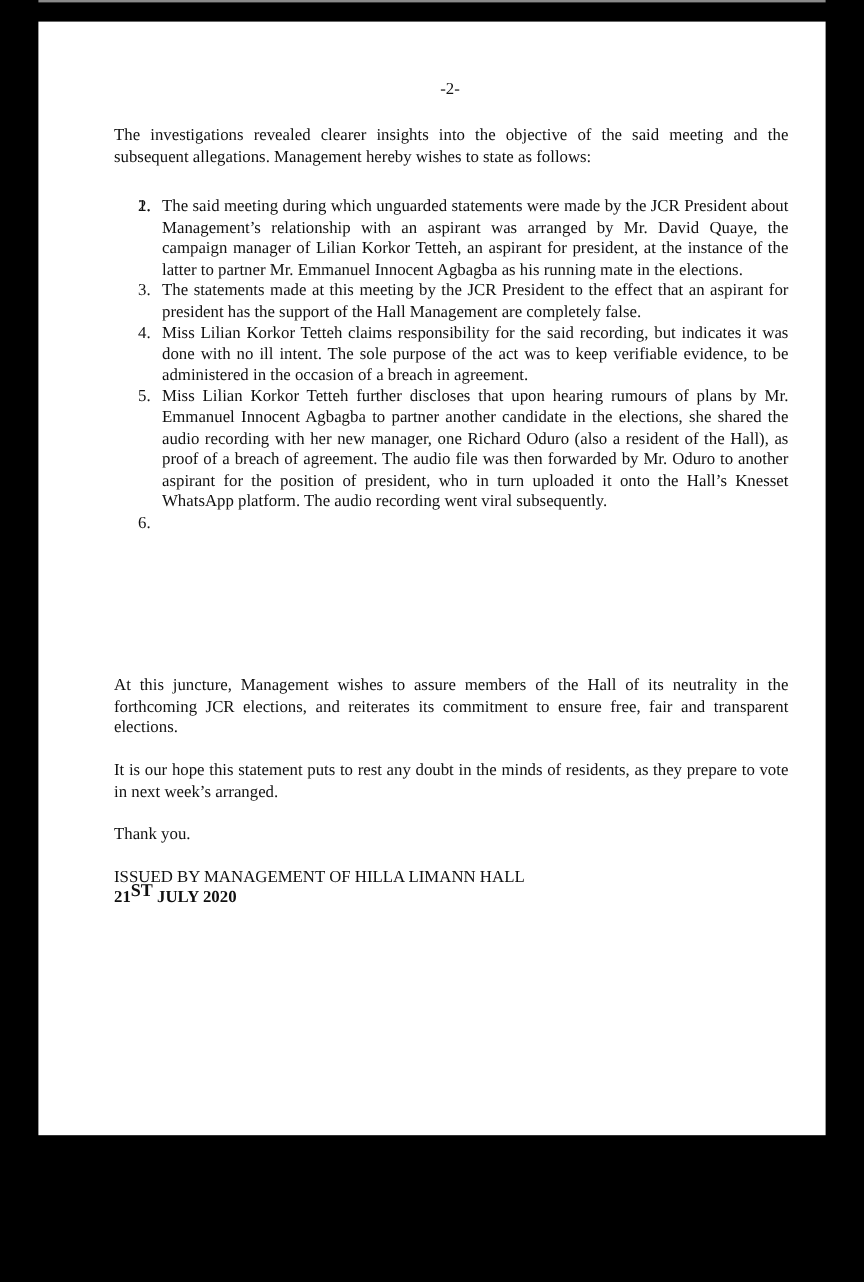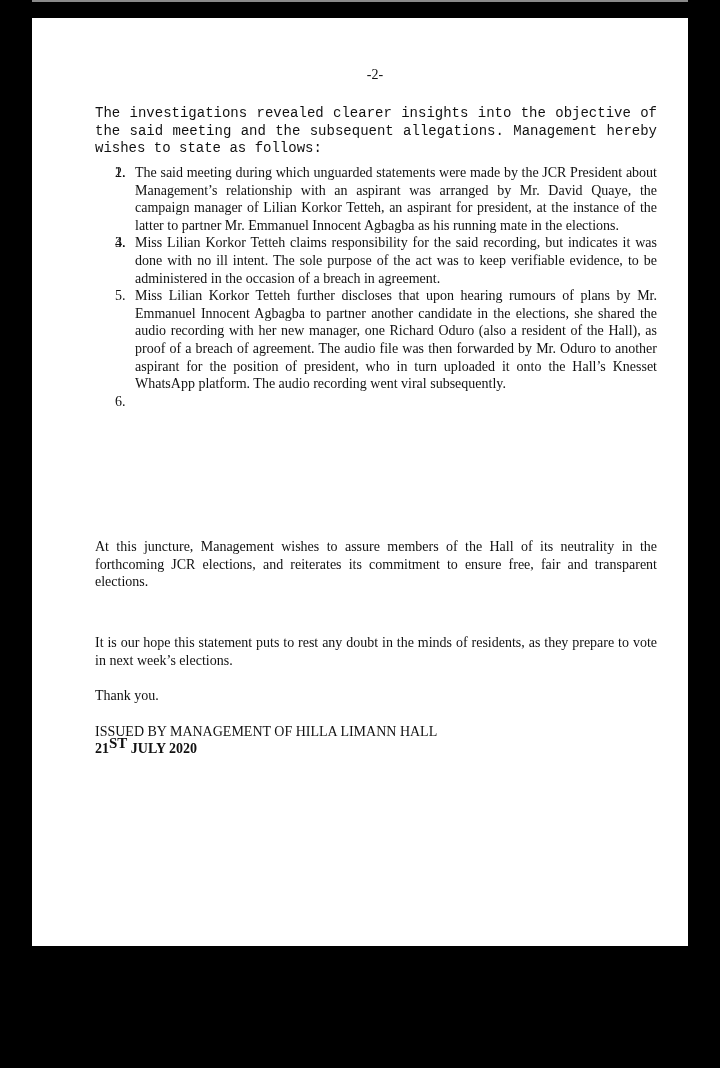--- a/index.html
+++ b/index.html
@@ -52,21 +52,20 @@
       margin: 0;
       font-size: 14px;
       line-height: 17.6px;
       text-align: justify;
     }
     .intro {
       position: absolute;
       top: 87px;
       left: 0;
       width: 562px;
-      font-family: Liberation Mono, monospace;
     }
     .findings {
       position: absolute;
       top: 146px;
       left: 0;
       width: 562px;
       margin: 0;
       padding: 0;
       list-style: none;
     }
@@ -77,21 +76,21 @@
       line-height: 17.6px;
       text-align: justify;
     }
     .findings li .num {
       position: absolute;
       left: 20px;
       top: 0;
     }
     .para-assure {
       position: absolute;
-      top: 520px;
+      top: 545px;
       left: 0;
       width: 562px;
     }
     .para-hope {
       position: absolute;
       top: 616px;
       left: 0;
       width: 562px;
     }
     .thanks {
@@ -135,37 +134,38 @@
     <ol class="findings">
       <li>
         <span class="num">1.</span>
       </li>
       <li>
         <span class="num">2.</span>
         <span>The said meeting during which unguarded statements were made by the JCR President about Management’s relationship with an aspirant was arranged by Mr. David Quaye, the campaign manager of Lilian Korkor Tetteh, an aspirant for president, at the instance of the latter to partner Mr. Emmanuel Innocent Agbagba as his running mate in the elections.</span>
       </li>
       <li>
         <span class="num">3.</span>
+        <span>The statements made at this meeting by the JCR President to the effect that an aspirant for president has the support of the Hall Management are completely false.</span>
       </li>
       <li>
         <span class="num">4.</span>
         <span>Miss Lilian Korkor Tetteh claims responsibility for the said recording, but indicates it was done with no ill intent. The sole purpose of the act was to keep verifiable evidence, to be administered in the occasion of a breach in agreement.</span>
       </li>
       <li>
         <span class="num">5.</span>
         <span>Miss Lilian Korkor Tetteh further discloses that upon hearing rumours of plans by Mr. Emmanuel Innocent Agbagba to partner another candidate in the elections, she shared the audio recording with her new manager, one Richard Oduro (also a resident of the Hall), as proof of a breach of agreement. The audio file was then forwarded by Mr. Oduro to another aspirant for the position of president, who in turn uploaded it onto the Hall’s Knesset WhatsApp platform. The audio recording went viral subsequently.</span>
       </li>
       <li>
         <span class="num">6.</span>
       </li>
     </ol>
 
     <p class="para-assure">At this juncture, Management wishes to assure members of the Hall of its neutrality in the forthcoming JCR elections, and reiterates its commitment to ensure free, fair and transparent elections.</p>
 
-    <p class="para-hope">It is our hope this statement puts to rest any doubt in the minds of residents, as they prepare to vote in next week’s elections.</p>
+    <p class="para-hope">It is our hope this statement puts to rest any doubt in the minds of residents, as they prepare to vote in next week’s arranged.</p>
 
     <p class="thanks">Thank you.</p>
 
     <div class="issuer">ISSUED BY MANAGEMENT OF HILLA LIMANN HALL</div>
 
     <div class="date"><span>21</span><sup>ST</sup><span style="white-space:pre"> JULY 2020</span></div>
   </div>
 </div>
 
 </body></html>

